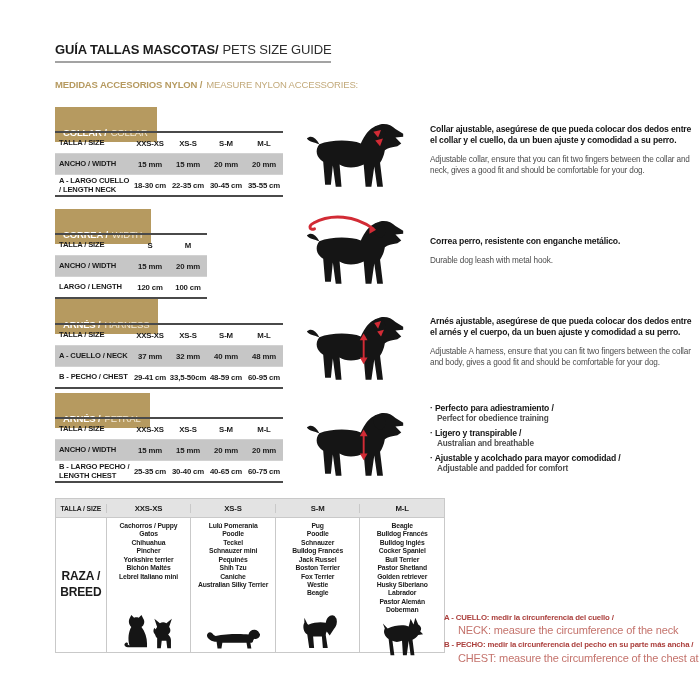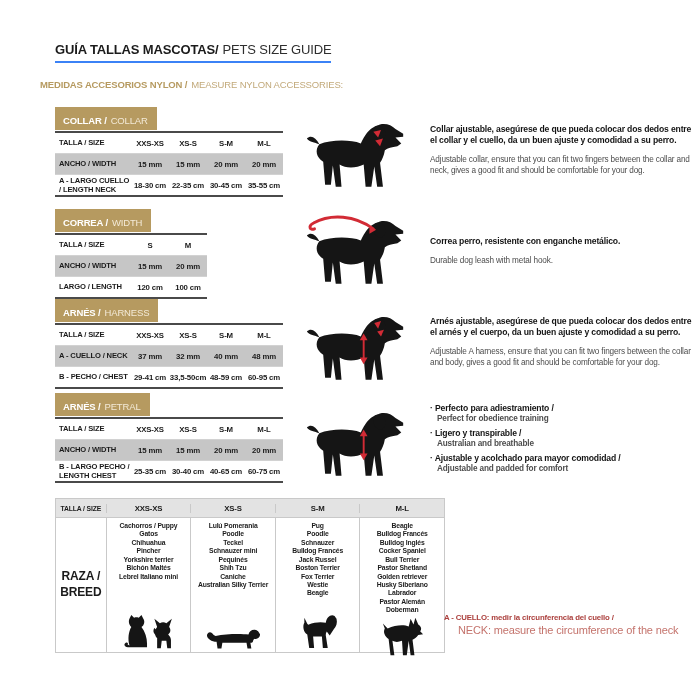--- a/index.html
+++ b/index.html
@@ -2,27 +2,27 @@
 <html><head>
 <meta charset="utf-8">
 <style>
   html,body{margin:0;padding:0;background:#fff;}
   .page{position:relative;width:700px;height:700px;background:#fff;overflow:hidden;
         font-family:"Liberation Sans",sans-serif;color:#1b1b1b;letter-spacing:-0.15px;}
   .b{font-weight:700;}
   .l{font-weight:400;color:#2e2e2e;}
   .sp{margin-left:4px;}
 
-  .title{position:absolute;left:55px;top:42px;font-size:13px;border-bottom:2px solid #3b82f6;
+  .title{position:absolute;left:55px;top:42px;font-size:13px;border-bottom:2px solid #a3a3a3;
          padding-bottom:4px;white-space:nowrap;}
-  .subtitle{position:absolute;left:40px;top:79px;font-size:9.5px;color:#b69a60;white-space:nowrap;}
+  .subtitle{position:absolute;left:55px;top:79px;font-size:9.5px;color:#b69a60;white-space:nowrap;}
   .subtitle .l{color:#c2a97a;}
 
   .badge{position:absolute;left:55px;background:#b69a60;color:#fff;font-size:9.5px;
-         padding:8px 9px 4px 8px;white-space:nowrap;}
+         padding:20px 9px 4px 8px;white-space:nowrap;}
   .badge .l{color:#f3ead7;}
 
   .sztable{position:absolute;left:55px;border-top:2px solid #4a4a4a;border-bottom:2px solid #4a4a4a;}
   .w5{width:228px;} .w3{width:152px;}
   .t-row{display:flex;align-items:center;min-height:20px;border-top:1px solid #d2d2d2;}
   .t-row:first-child{border-top:none;}
   .t-row.shade{background:#c6c6c6;}
   .t-label{width:76px;padding-left:4px;box-sizing:border-box;font-weight:700;font-size:7.6px;line-height:1.2;}
   .t-cell{width:38px;text-align:center;font-weight:700;font-size:7.8px;}
 
@@ -321,15 +321,19 @@
       </div>
     </div>
   </div>
 
   
   <div class="notes">
     <div>
       <div class="nes">A - CUELLO: medir la circunferencia del cuello /</div>
       <div class="nen">NECK: measure the circumference of the neck</div>
     </div>
+    <div>
+      <div class="nes">B - PECHO: medir la circunferencia del pecho en su parte más ancha /</div>
+      <div class="nen">CHEST: measure the circumference of the chest at its widest part</div>
+    </div>
   </div>
 
 </div>
 
 </body></html>

